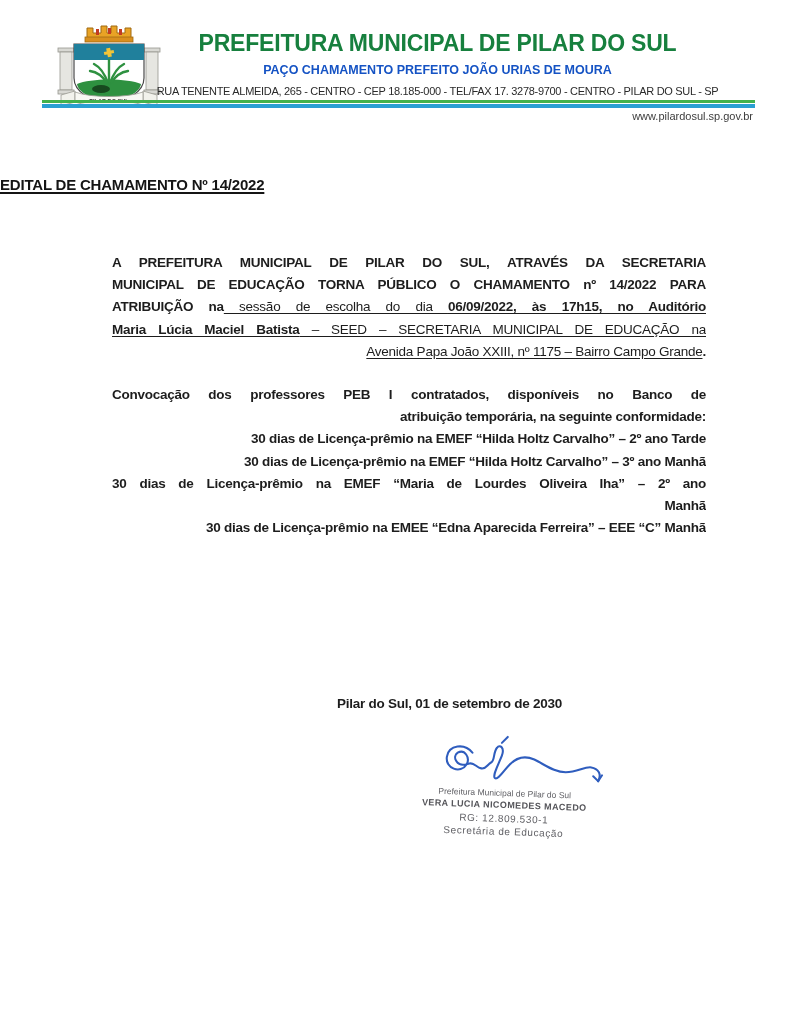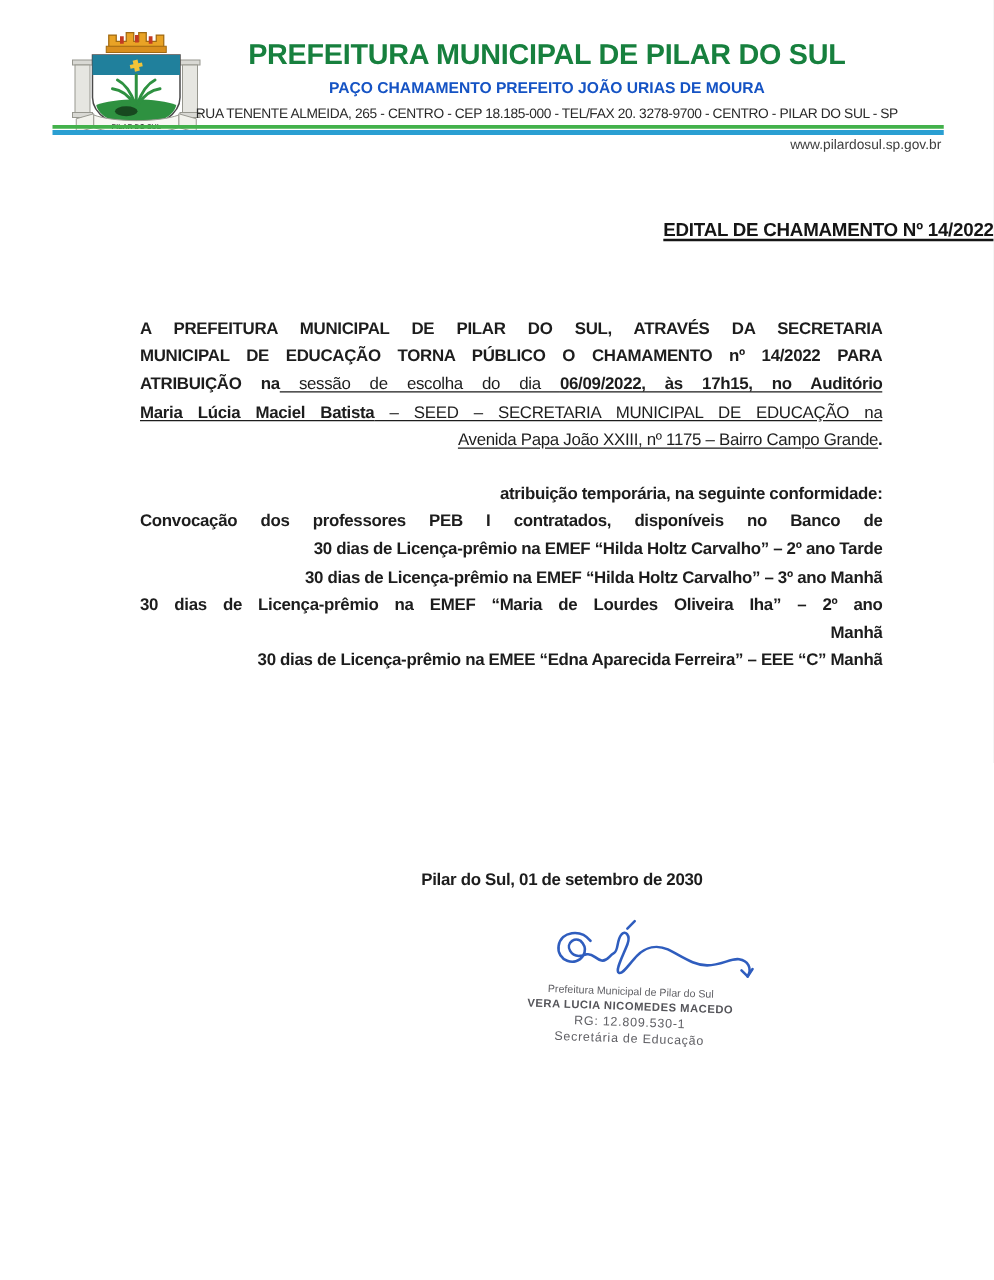--- a/index.html
+++ b/index.html
@@ -14,21 +14,21 @@
   .head-text{position:absolute;left:118px;right:38px;top:30px;text-align:center;}
   .org-title{font-size:23px;font-weight:bold;color:#17803e;letter-spacing:-0.2px;white-space:nowrap;}
   .org-subtitle{font-size:12.5px;font-weight:bold;color:#1553c4;margin-top:6px;white-space:nowrap;}
   .org-address{font-size:11px;color:#2a2a2a;margin-top:8px;white-space:nowrap;letter-spacing:-0.3px;}
   .rules{position:absolute;left:42px;top:100px;width:713px;}
   .rule-green{height:3px;background:#43b14b;}
   .rule-blue{height:3.5px;background:#2a9fd2;margin-top:1px;}
   .website{position:absolute;top:110px;right:42px;font-size:11px;color:#3d3d3d;text-align:right;}
   
   .doc-title{
-    position:absolute;top:176px;left:0;width:100%;text-align:right;
+    position:absolute;top:176px;left:0;width:100%;text-align:left;
     font-size:15px;font-weight:bold;letter-spacing:-0.2px;color:#151515;
     text-decoration:underline;text-underline-offset:2px;text-decoration-thickness:1.5px;
   }
   .content{position:absolute;left:112px;width:594px;top:252px;
     font-size:13.5px;line-height:22.2px;letter-spacing:-0.25px;}
   .para+.para{margin-top:21px;}
   .line{overflow:hidden;text-align:right;}
   .line:not(.justify){white-space:nowrap;}
   .line.justify{text-align:justify;text-align-last:justify;}
   .seg.b{font-weight:bold;}
@@ -95,43 +95,43 @@
         <path d="M101 73 L87 69 L87 80 L101 84 Z" fill="#f2f2ec" stroke="#9a9a92" stroke-width="0.8"></path>
         <path d="M19 70 C35 76 71 76 87 70 L87 80 C71 86 35 86 19 80 Z" fill="#f8f8f3" stroke="#9a9a92" stroke-width="0.8"></path>
         <text x="53" y="81" font-size="5.6" text-anchor="middle" fill="#3a3a3a" font-weight="bold">PILAR DO SUL</text>
       </g>
     </svg>
   </div>
 
   <div class="head-text">
     <div class="org-title">PREFEITURA MUNICIPAL DE PILAR DO SUL</div>
     <div class="org-subtitle">PAÇO CHAMAMENTO PREFEITO JOÃO URIAS DE MOURA</div>
-    <div class="org-address">RUA TENENTE ALMEIDA, 265 - CENTRO - CEP 18.185-000 - TEL/FAX 20. 3278-9700 - CENTRO - PILAR DO SUL - SP</div>
+    <div class="org-address">RUA TENENTE ALMEIDA, 265 - CENTRO - CEP 18.185-000 - TEL/FAX 17. 3278-9700 - CENTRO - PILAR DO SUL - SP</div>
   </div>
 
   <div class="rules">
     <div class="rule-green"></div>
     <div class="rule-blue"></div>
   </div>
 
   <div class="website">www.pilardosul.sp.gov.br</div>
 
   <div class="doc-title">EDITAL DE CHAMAMENTO Nº 14/2022</div>
 
   <div class="content">
     <section class="para">
         <div class="line justify"><span class="seg b">A PREFEITURA MUNICIPAL DE PILAR DO SUL, ATRAVÉS DA SECRETARIA</span></div>
         <div class="line justify"><span class="seg b">MUNICIPAL DE EDUCAÇÃO TORNA PÚBLICO O CHAMAMENTO nº 14/2022 PARA</span></div>
         <div class="line justify"><span class="seg b">ATRIBUIÇÃO na</span><span class="seg u"> sessão de escolha do dia </span><span class="seg b u">06/09/2022, às 17h15, no Auditório</span></div>
         <div class="line justify"><span class="seg b u">Maria Lúcia Maciel Batista</span><span class="seg u"> – SEED – SECRETARIA MUNICIPAL DE EDUCAÇÃO na</span></div>
         <div class="line"><span class="seg u">Avenida Papa João XXIII, nº 1175 – Bairro Campo Grande</span><span class="seg b">.</span></div>
       </section>
     <section class="para">
+        <div class="line justify"><span class="seg b">Convocação dos professores PEB I contratados, disponíveis no Banco de</span></div>
         <div class="line"><span class="seg b">atribuição temporária, na seguinte conformidade:</span></div>
-        <div class="line justify"><span class="seg b">Convocação dos professores PEB I contratados, disponíveis no Banco de</span></div>
         <div class="line"><span class="seg b">30 dias de Licença-prêmio na EMEF “Hilda Holtz Carvalho” – 2º ano Tarde</span></div>
         <div class="line"><span class="seg b">30 dias de Licença-prêmio na EMEF “Hilda Holtz Carvalho” – 3º ano Manhã</span></div>
         <div class="line justify"><span class="seg b">30 dias de Licença-prêmio na EMEF “Maria de Lourdes Oliveira Iha” – 2º ano</span></div>
         <div class="line"><span class="seg b">Manhã</span></div>
         <div class="line"><span class="seg b">30 dias de Licença-prêmio na EMEE “Edna Aparecida Ferreira” – EEE “C” Manhã</span></div>
       </section>
   </div>
 
   <div class="date-line">Pilar do Sul, 01 de setembro de 2030</div>
 

